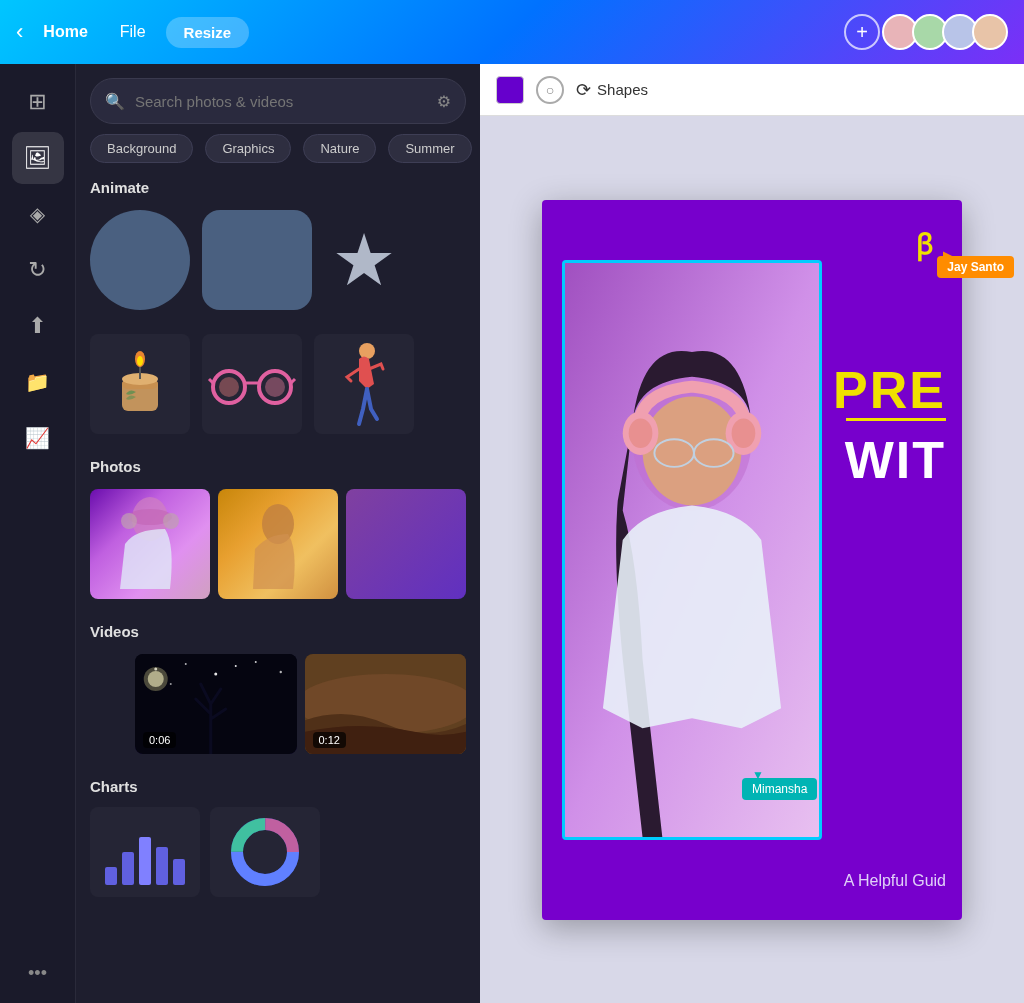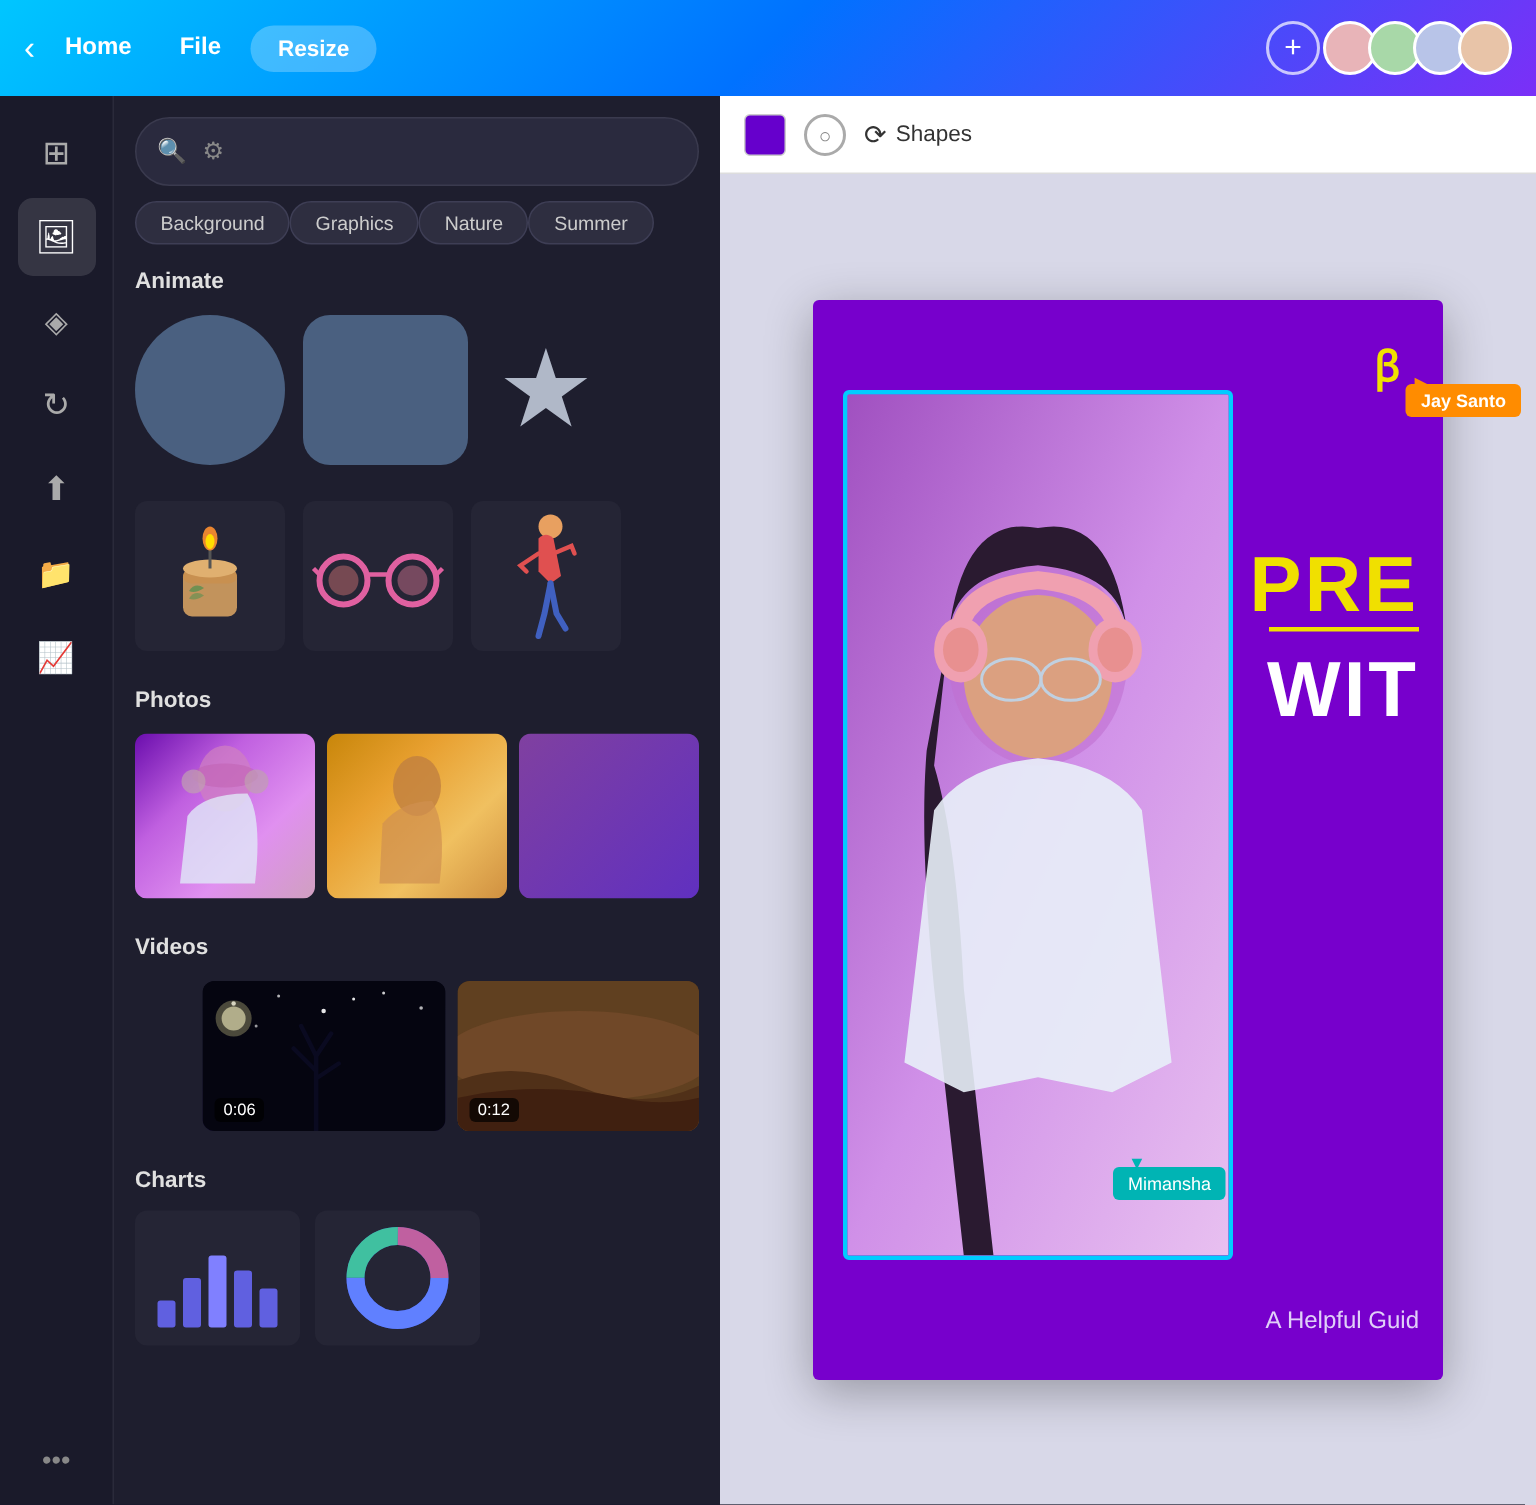--- a/index.html
+++ b/index.html
@@ -17,21 +17,21 @@
     .nav-back-btn {
       background: none; border: none; cursor: pointer;
       color: white; font-size: 22px; display: flex; align-items: center;
     }
     .nav-home-btn {
       background: none; border: none; cursor: pointer;
       color: white; font-size: 16px; font-weight: 600; padding: 6px 12px;
     }
     .nav-file-btn {
       background: none; border: none; cursor: pointer;
-      color: white; font-size: 16px; font-weight: 700; padding: 6px 12px;
+      color: white; font-size: 16px; font-weight: 400; padding: 6px 12px;
     }
     .nav-resize-btn {
       background: rgba(255,255,255,0.25); border: none; cursor: pointer;
       color: white; font-size: 15px; font-weight: 600; padding: 7px 18px;
       border-radius: 20px;
     }
     .nav-spacer { flex: 1; }
     .nav-add-btn {
       background: none; border: 2px solid rgba(255,255,255,0.7); border-radius: 50%;
       color: white; font-size: 20px; width: 36px; height: 36px; cursor: pointer;
@@ -99,21 +99,21 @@
     }
     .search-icon { color: #888; font-size: 16px; }
     .search-input {
       flex: 1; background: none; border: none; outline: none;
       color: #aaa; font-size: 15px;
     }
     .filter-icon { color: #888; font-size: 16px; cursor: pointer; }
 
     
     .tag-pills {
-      display: flex; gap: 0; padding: 0 14px 12px 14px;
+      display: flex; gap: 12px; padding: 0 14px 12px 14px;
       overflow-x: auto;
     }
     .tag-pills::-webkit-scrollbar { display: none; }
     .tag-pill {
       background: #2e2e40; border: 1px solid #3e3e55; border-radius: 20px;
       color: #ccc; font-size: 13px; padding: 6px 16px; white-space: nowrap;
       cursor: pointer; flex-shrink: 0;
     }
 
     
@@ -373,20 +373,21 @@
     </button>
     <div class="sidebar-more">
       <span>•••</span>
     </div>
   </div>
 
   <div class="panel">
 
     <div class="search-bar">
       <span class="search-icon">🔍</span>
+      <input class="search-input" type="text" placeholder="Search photos &amp; videos" style="">
       <span class="filter-icon">⚙</span>
     </div>
 
     <div class="tag-pills">
       <div class="tag-pill">Background</div>
       <div class="tag-pill">Graphics</div>
       <div class="tag-pill">Nature</div>
       <div class="tag-pill">Summer</div>
     </div>
 

